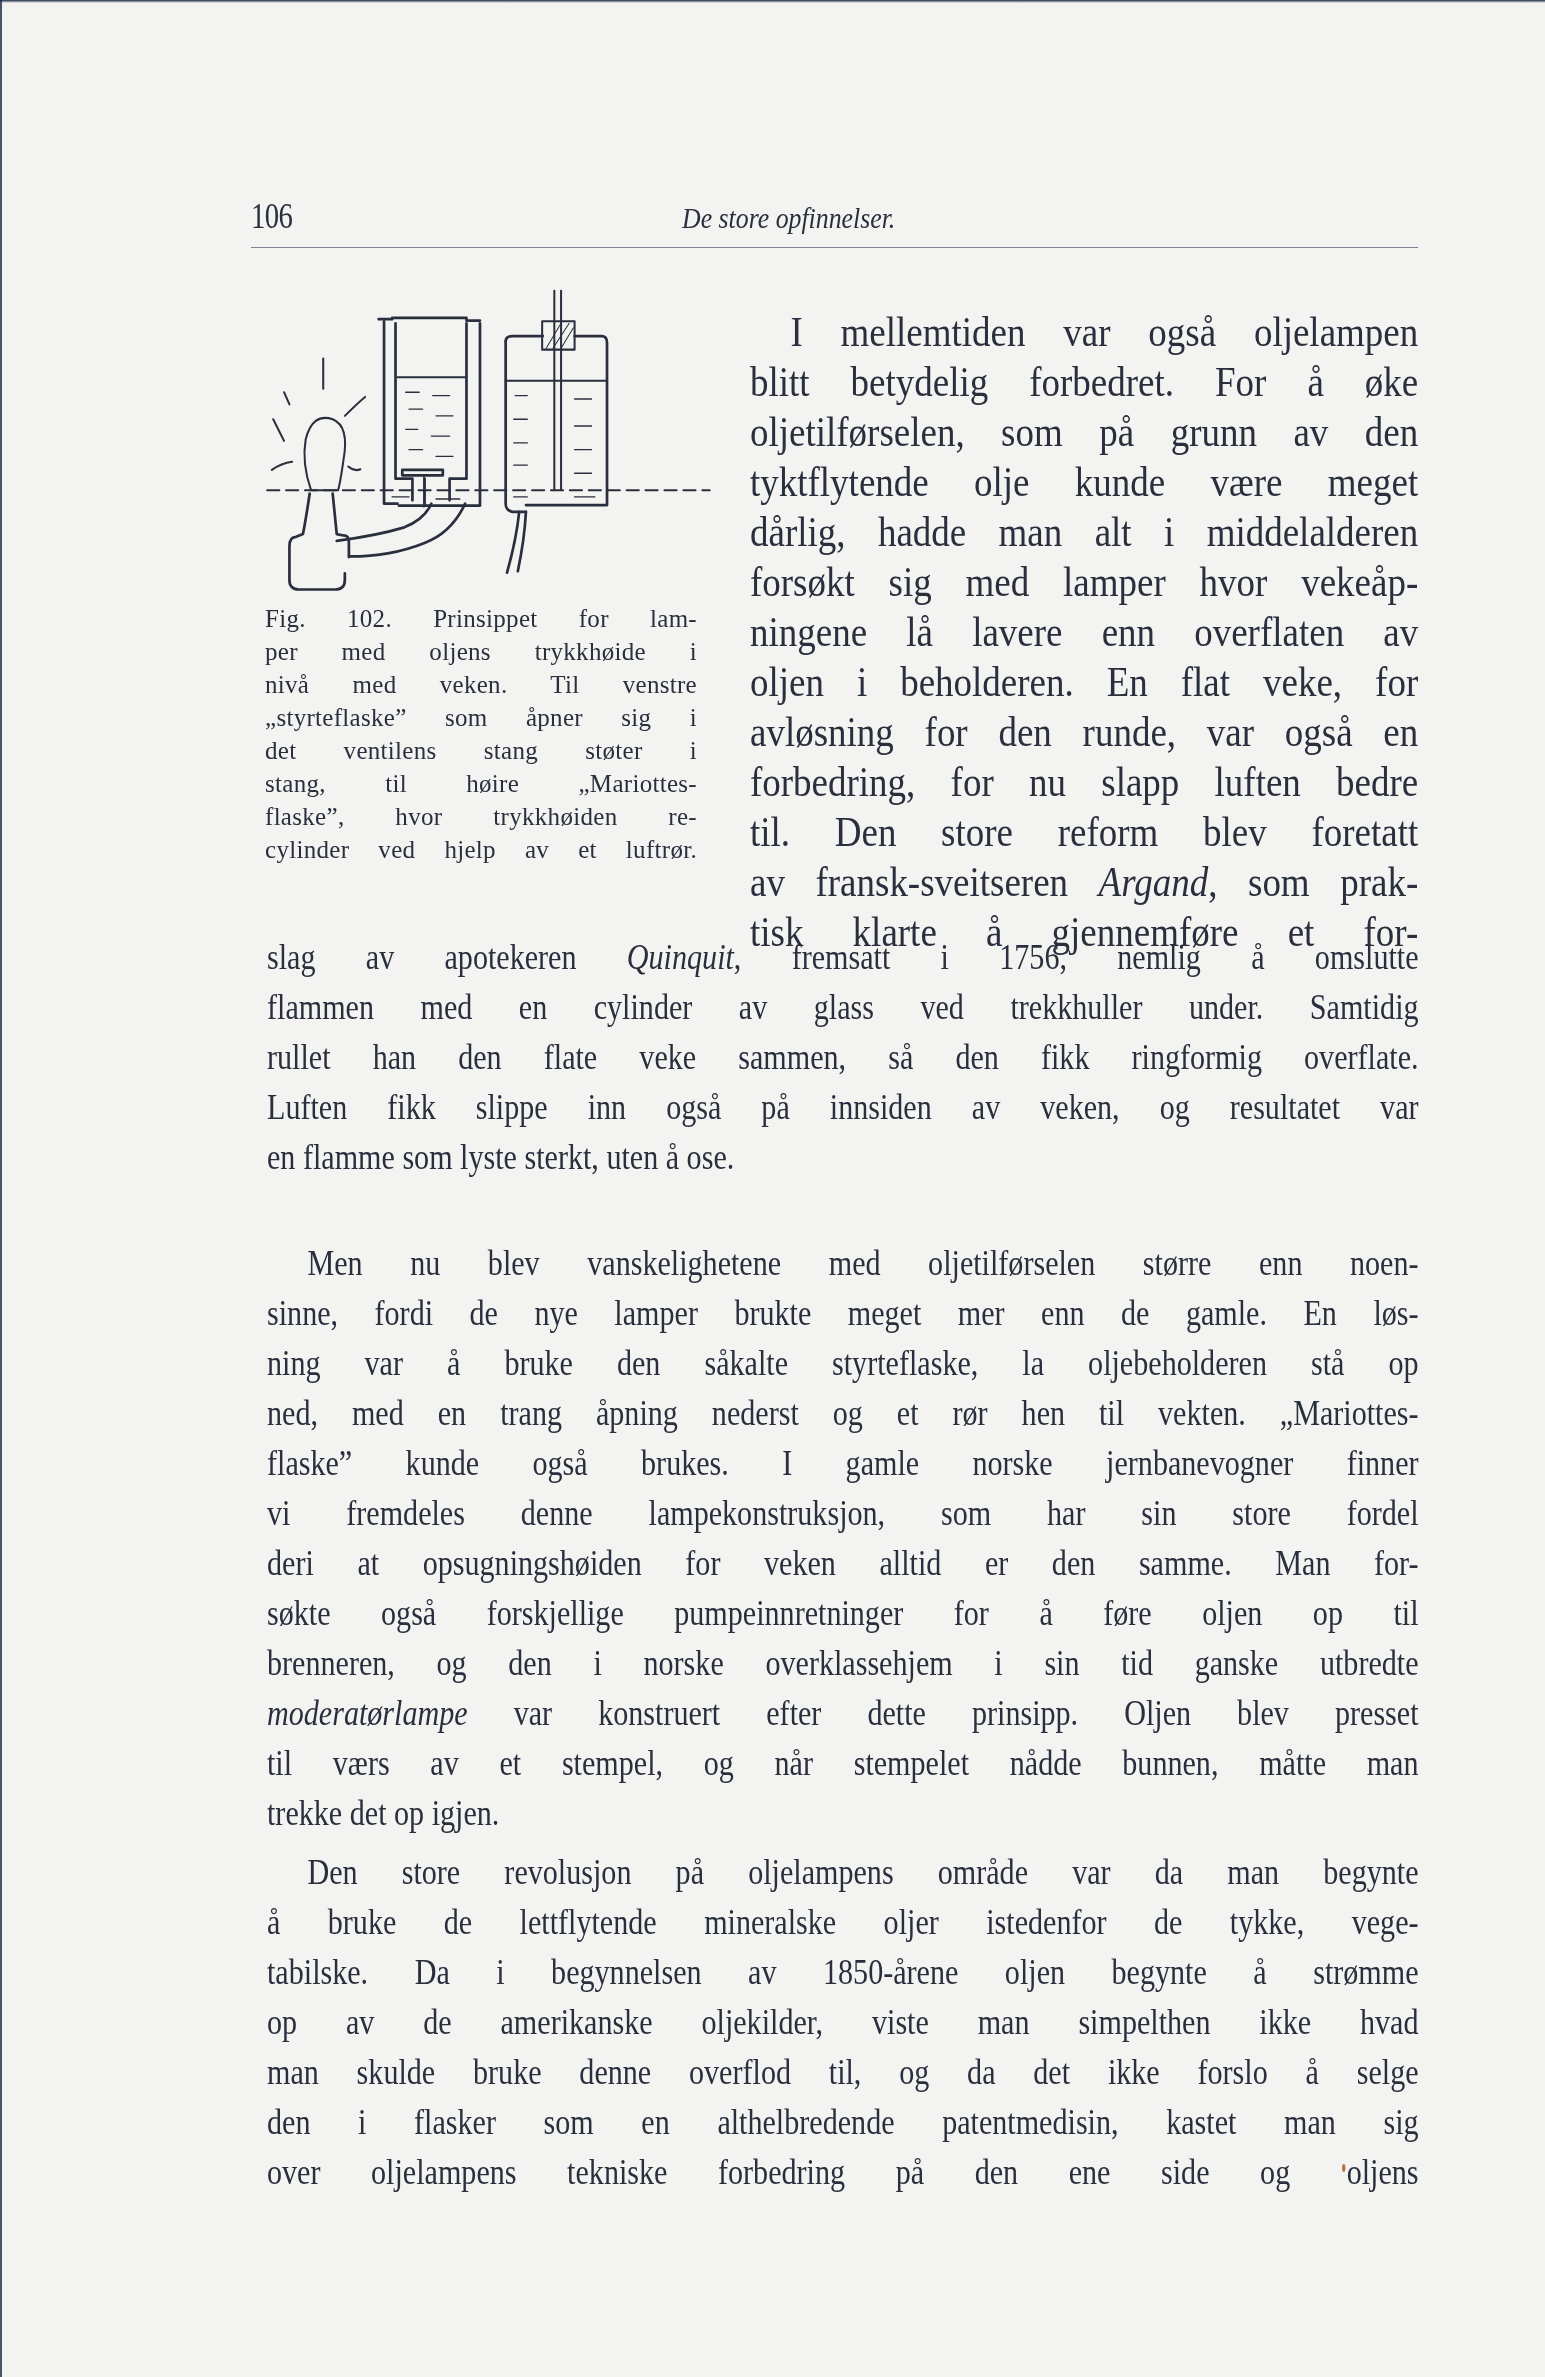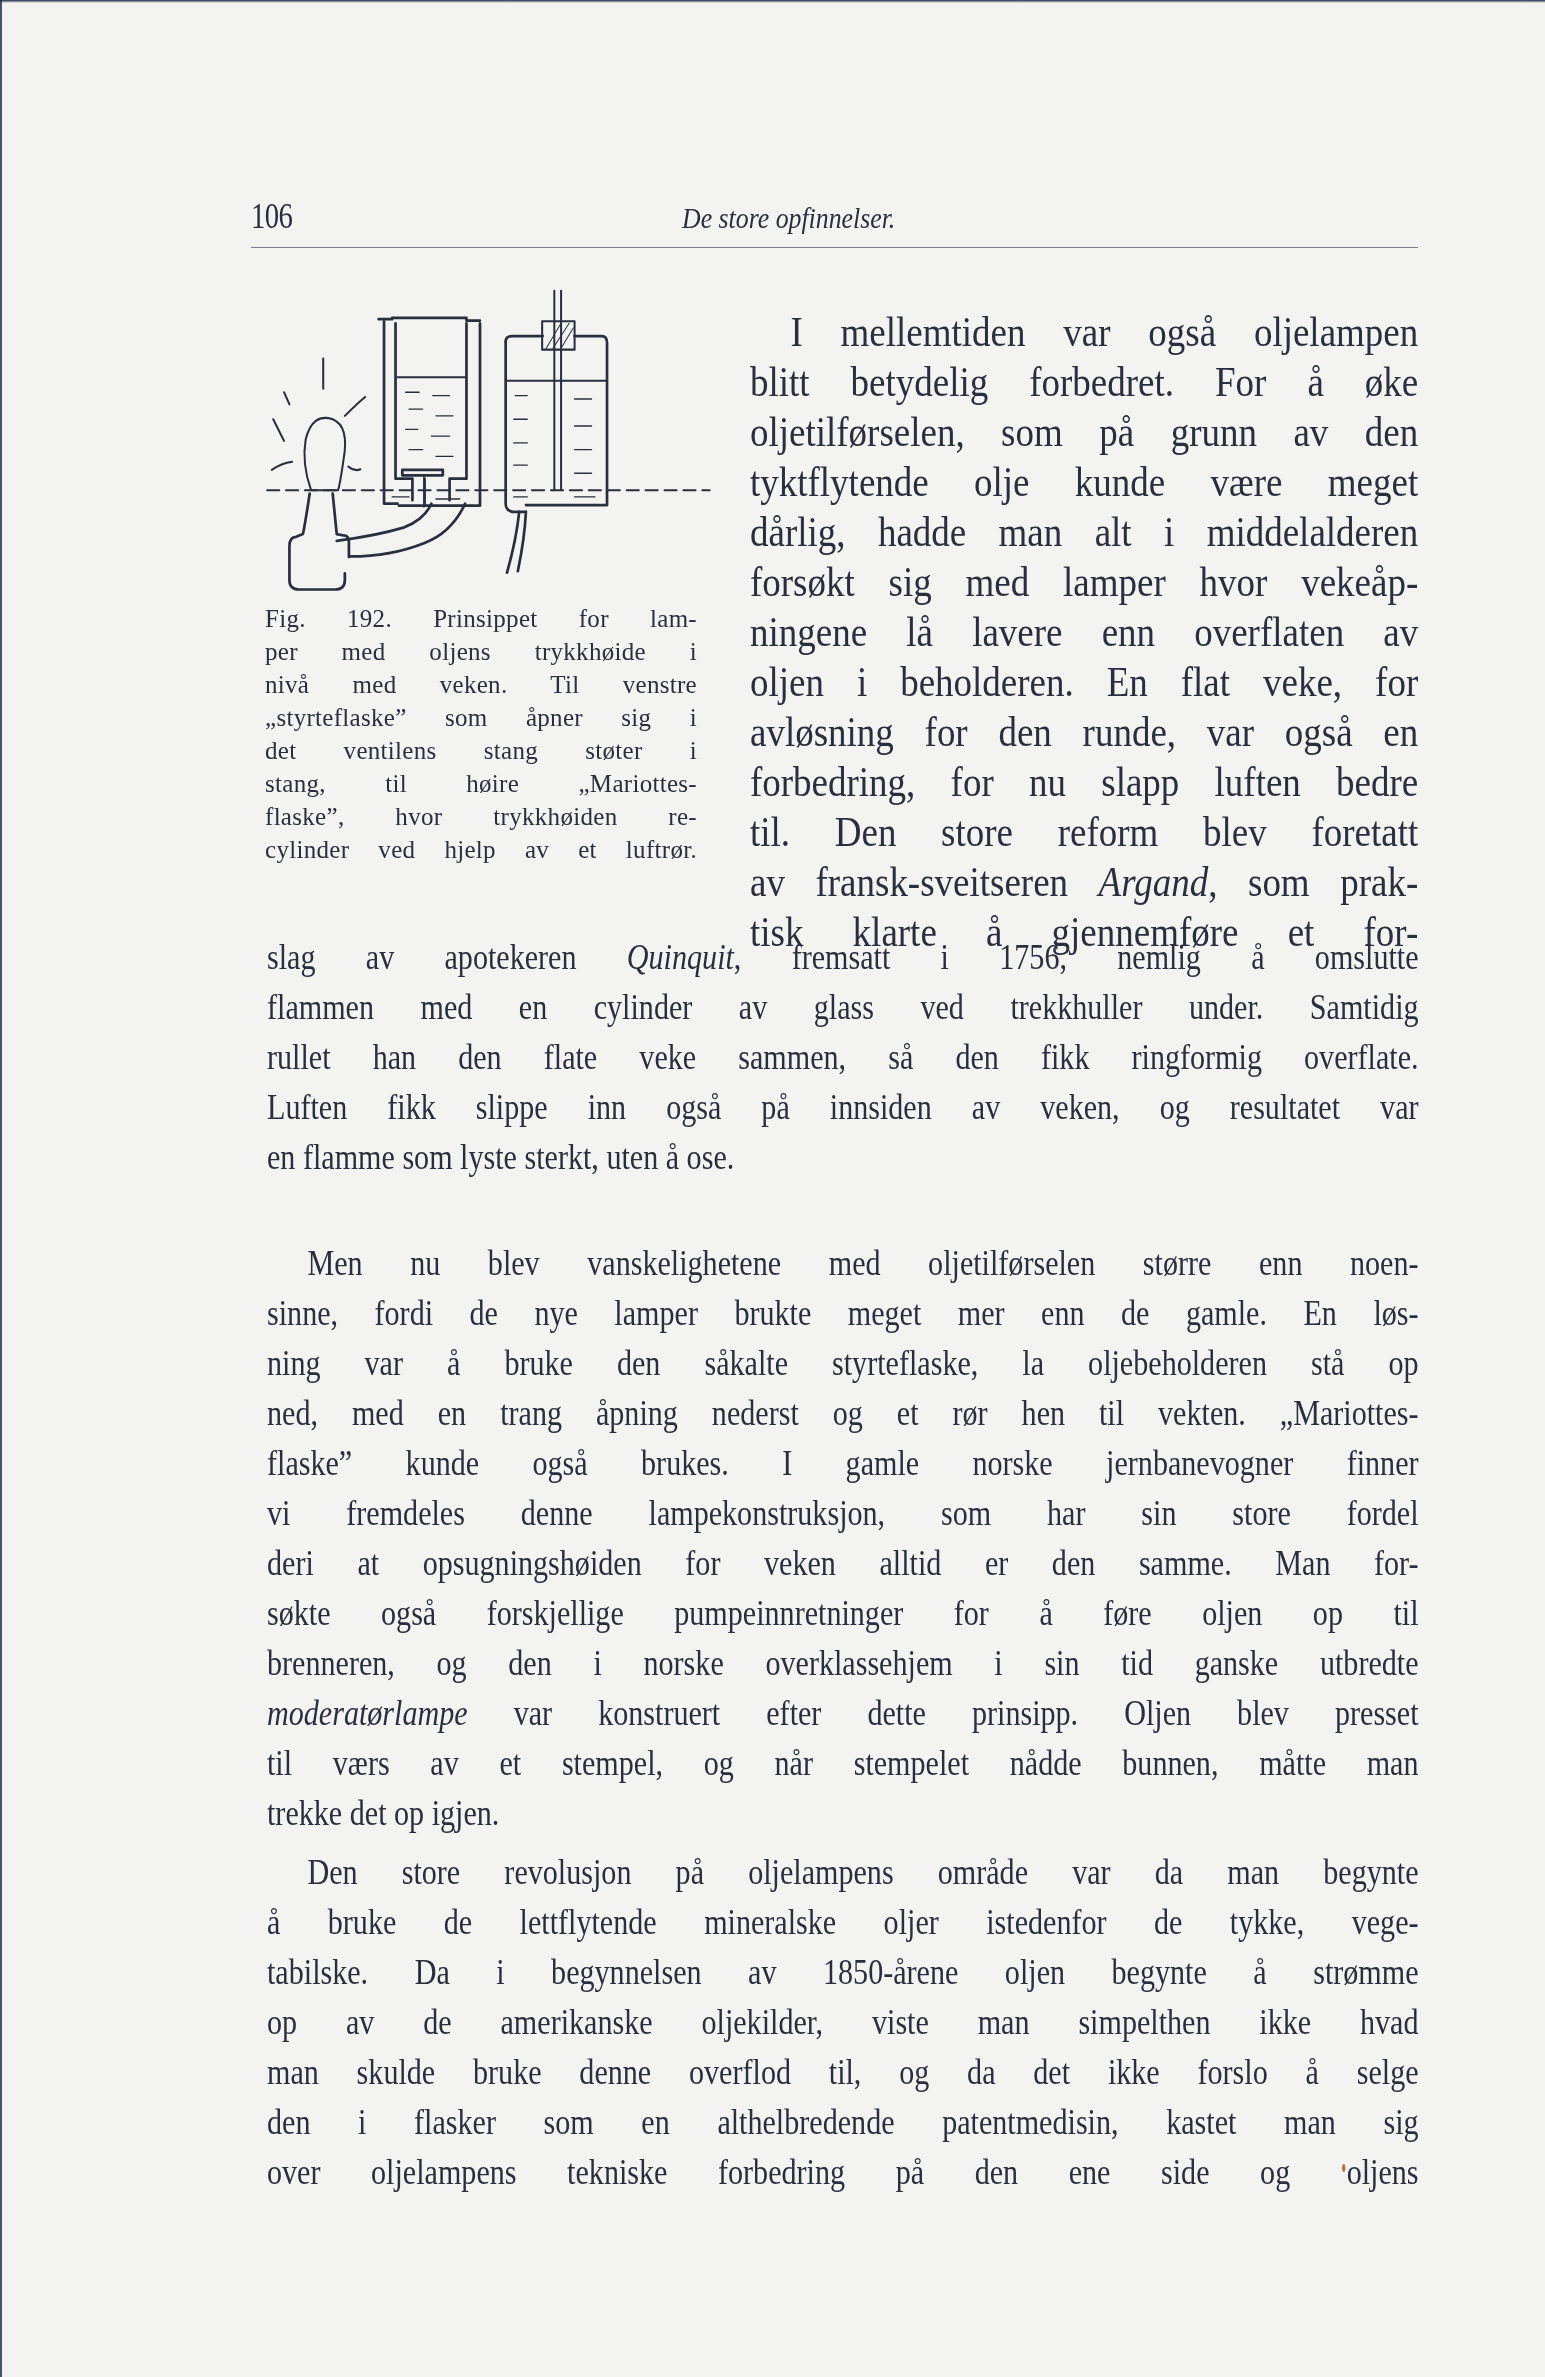--- a/index.html
+++ b/index.html
@@ -147,21 +147,21 @@
       <line x1="380" y1="315" x2="400" y2="315"></line>
         <line x1="470" y1="315" x2="500" y2="315"></line>
     </g>
 
     <path d="M388 337 q-4 40 -18 90"></path>
     <path d="M398 337 q-2 40 -12 88"></path>
   </svg>
 </div>
 
 <div class="caption">
-  <span class="line">Fig. 192. Prinsippet for lam-</span>
+  <span class="line">Fig. 102. Prinsippet for lam-</span>
   <span class="line">per med oljens trykkhøide i</span>
   <span class="line">nivå med veken. Til venstre</span>
   <span class="line">„styrteflaske” som åpner sig i</span>
   <span class="line">det ventilens stang støter i</span>
   <span class="line">stang, til høire „Mariottes-</span>
   <span class="line">flaske”, hvor trykkhøiden re-</span>
   <span class="line">cylinder ved hjelp av et luftrør.</span>
 </div>
 
 <div class="col-text">

